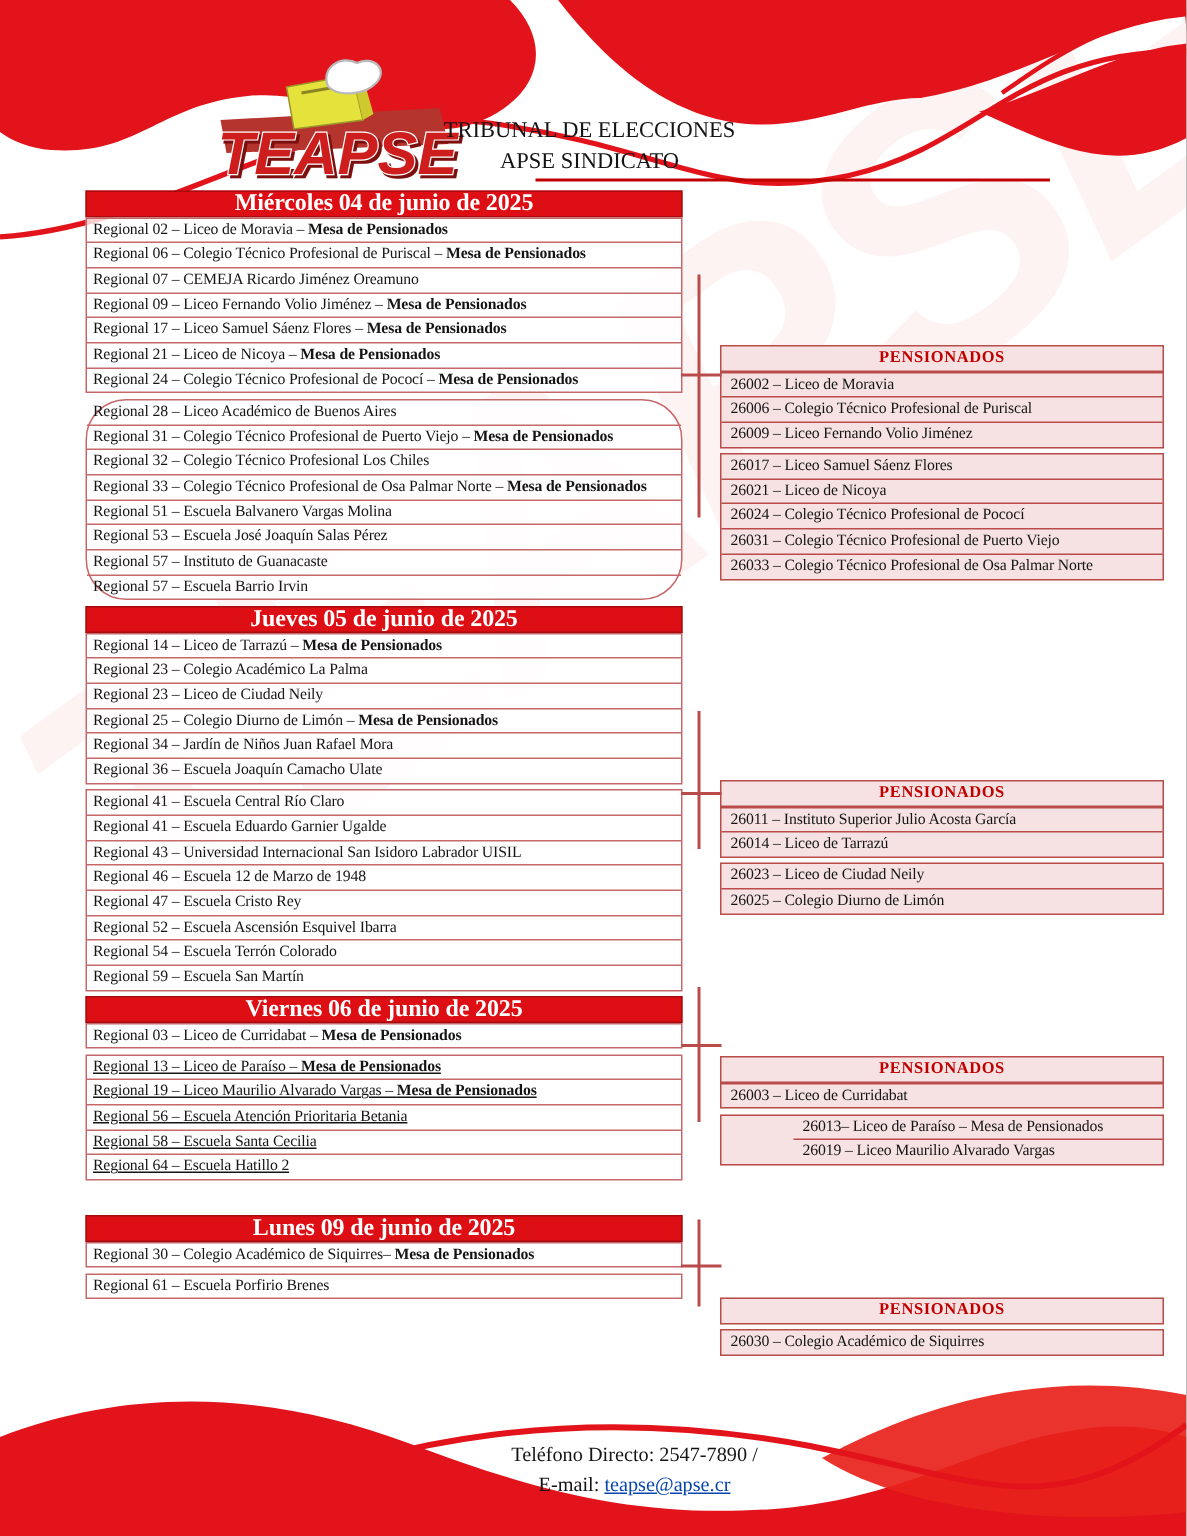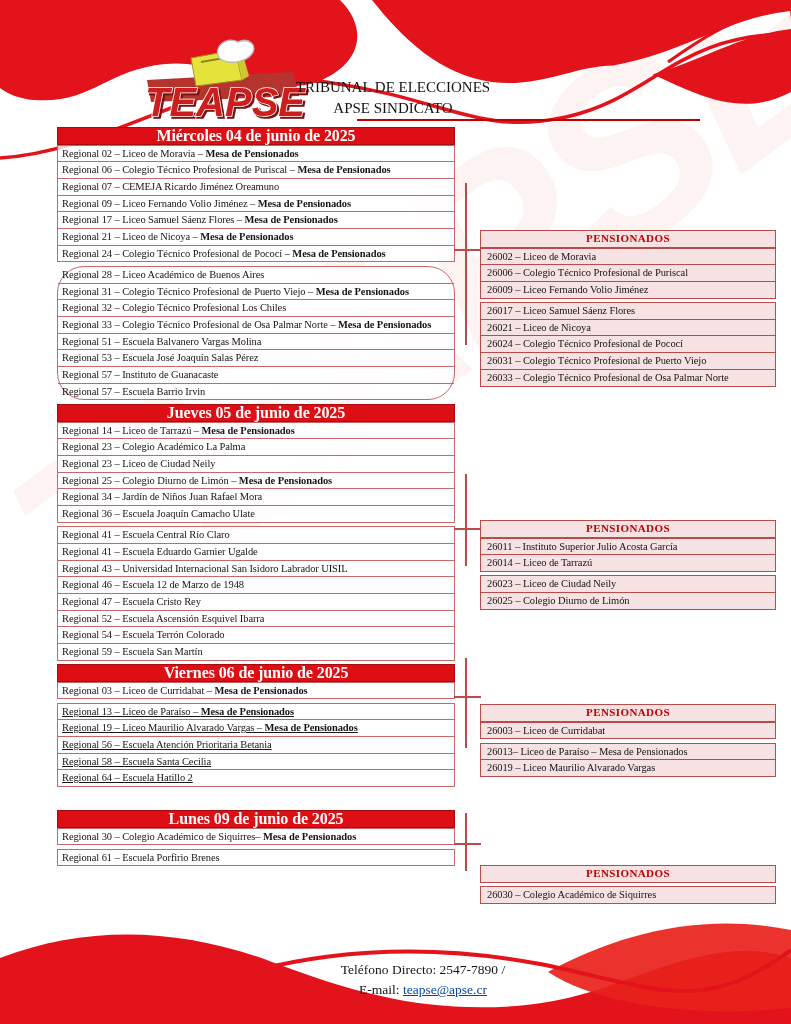--- a/index.html
+++ b/index.html
@@ -170,21 +170,21 @@
       <div class="pseg" style="margin-top: 3.5px;">
         <div class="prow">26023 – Liceo de Ciudad Neily</div>
         <div class="prow">26025 – Colegio Diurno de Limón</div>
       </div>
     </div>
   <div class="pens-table g3">
       <div class="pens-band">PENSIONADOS</div>
       <div class="pseg">
         <div class="prow">26003 – Liceo de Curridabat</div>
       </div>
-      <div class="pseg" style="margin-top: 3.5px;">
+      <div class="pseg" style="margin-top: 3.5px; padding-left: 48px;">
         <div class="prow">26013– Liceo de Paraíso – Mesa de Pensionados</div>
         <div class="prow">26019 – Liceo Maurilio Alvarado Vargas</div>
       </div>
     </div>
   <div class="pens-table g4">
       <div class="pens-band">PENSIONADOS</div>
       <div class="pseg" style="margin-top: 3.5px;">
         <div class="prow">26030 – Colegio Académico de Siquirres</div>
       </div>
     </div>

